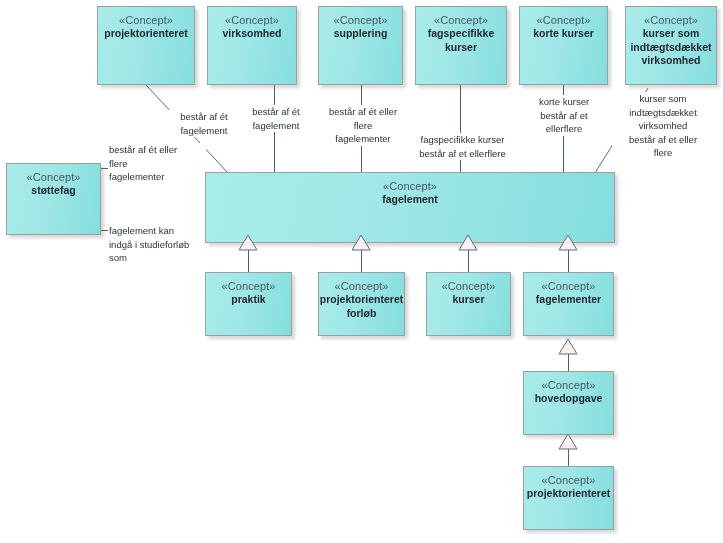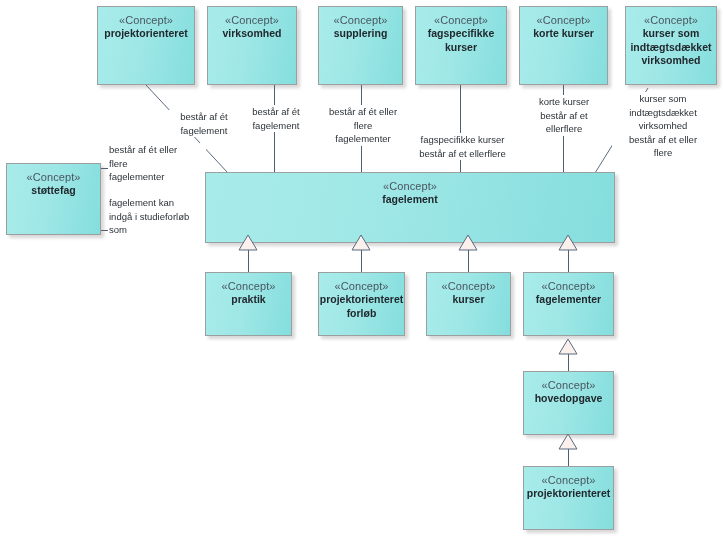--- a/index.html
+++ b/index.html
@@ -148,21 +148,21 @@
     <polygon points="10,1 19,16 1,16"></polygon>
   </svg>
   <svg class="tri" style="left:558px; top:433px; width:20px; height:18px;">
     <polygon points="10,1 19,16 1,16"></polygon>
   </svg>
 
   <div class="elabel left" style="left:108px; top:143px; width:96px;">består af ét eller
 flere
 fagelementer</div>
 
-  <div class="elabel left" style="left:108px; top:196px; width:98px;">fagelement kan
+  <div class="elabel left" style="left:108px; top:224px; width:98px;">fagelement kan
 indgå i studieforløb
 som</div>
 
   <div class="elabel" style="left:160px; top:110px; width:86px;">består af ét
 fagelement</div>
 
   <div class="elabel" style="left:232px; top:105px; width:86px;">består af ét
 fagelement</div>
 
   <div class="elabel" style="left:316px; top:105px; width:92px;">består af ét eller

